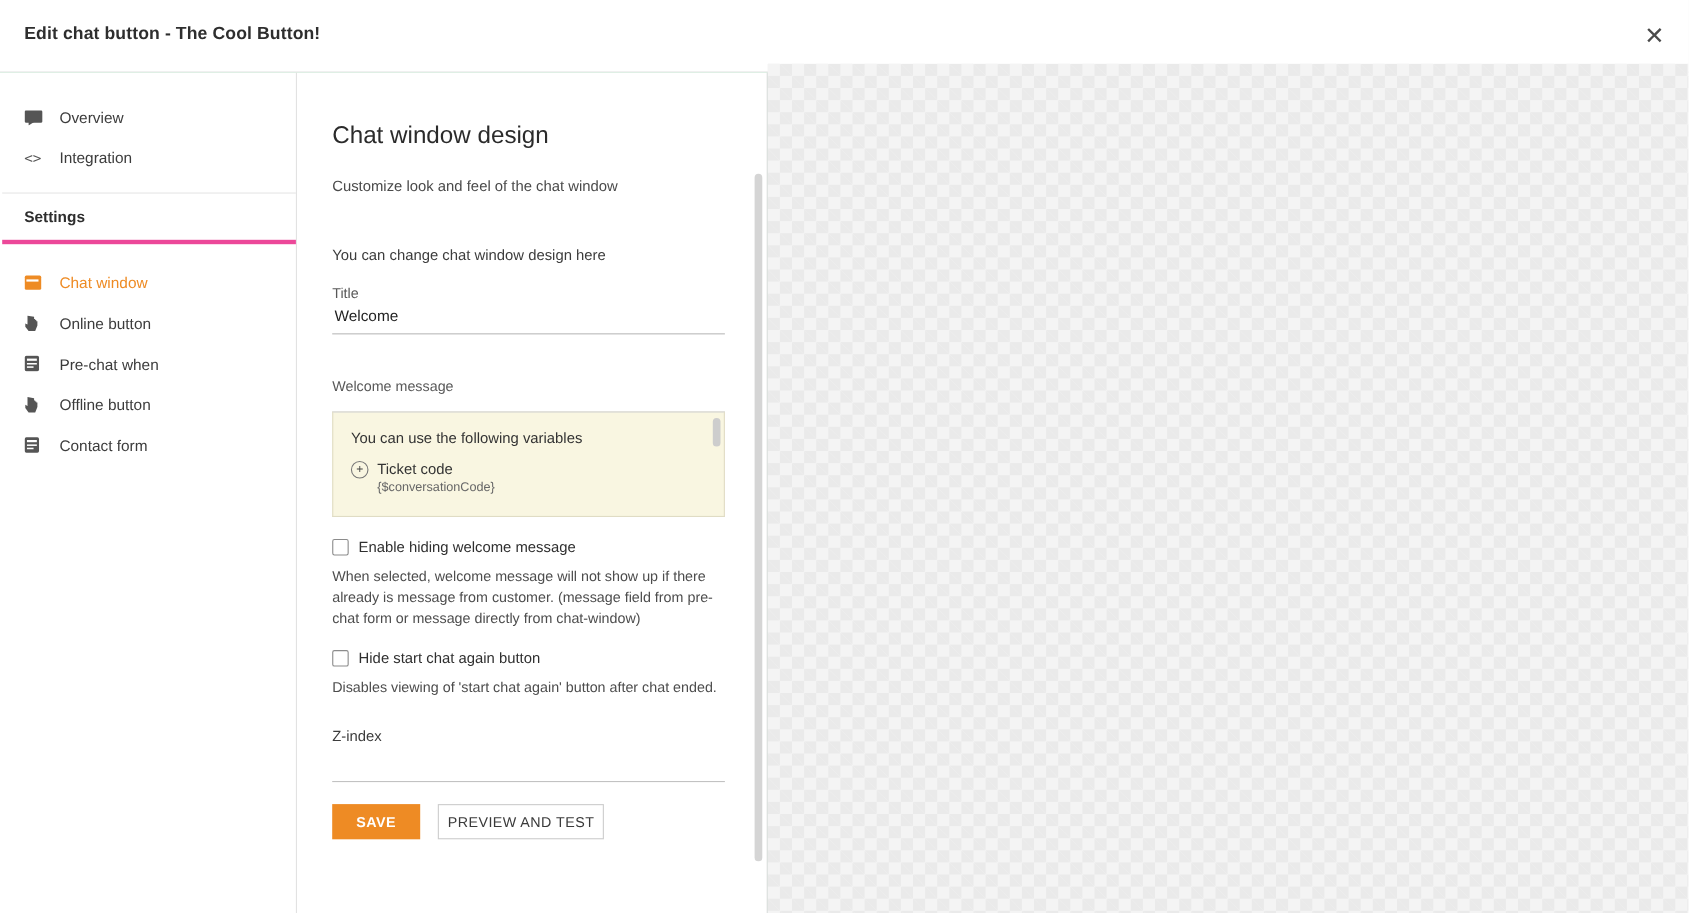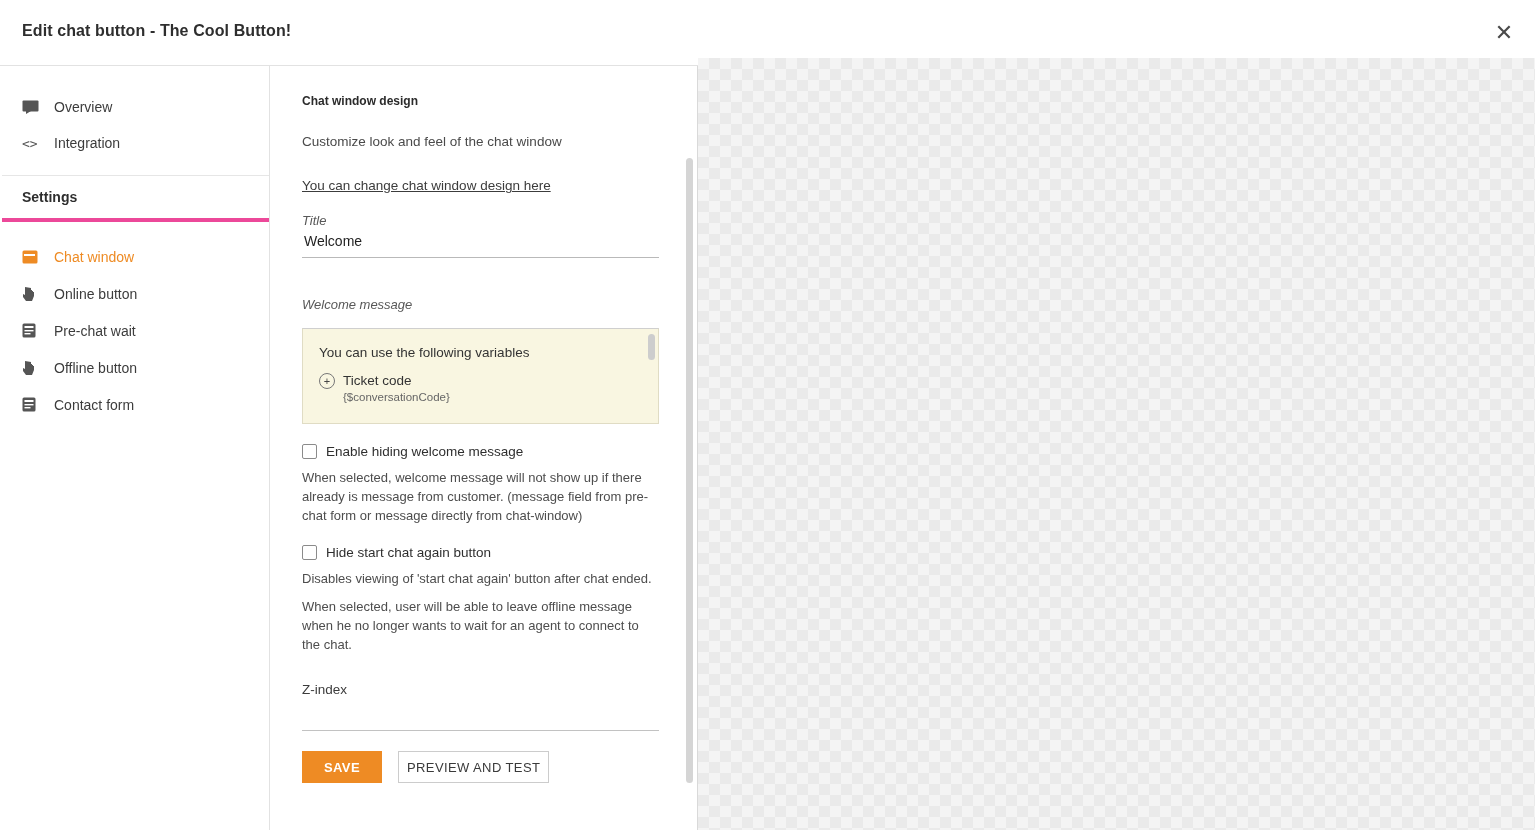--- a/index.html
+++ b/index.html
@@ -68,30 +68,30 @@
   .nav-list .nav-item { height: 37px; }
   
   .form-panel {
     position: absolute; left: 270px; top: 66px; width: 428px; height: 764px;
     background: #ffffff;
     border-right: 1px solid #d9d9d9;
     overflow: hidden;
   }
   .form-inner { position: relative; padding: 18px 32px 0 32px; }
   .form-title {
-    font-size: 12px; font-weight: bold; color: #2b2b2b; margin: 10px 0 0 0;
+    font-size: 22px; font-weight: normal; color: #2b2b2b; margin: 26px 0 0 0;
   }
   .form-sub {
     font-size: 13.5px; color: #4a4a4a; margin-top: 26px;
   }
   .form-note {
-    font-size: 13.5px; color: #3c3c3c; margin-top: 29px; text-decoration: underline;
+    font-size: 13.5px; color: #3c3c3c; margin-top: 47px;
   }
   .field-label {
-    font-size: 13px; color: #585858; margin-top: 20px; font-style: italic;
+    font-size: 13px; color: #585858; margin-top: 20px;
   }
   .text-input {
     width: 357px; height: 30px;
     border: none; border-bottom: 1px solid #b9b9b9;
     font-size: 14px; color: #1f1f1f;
     background: transparent;
     padding: 0 2px 4px 2px;
     outline: none;
     display: block;
   }
@@ -233,21 +233,21 @@
       </div>
       <div class="nav-item">
         <span class="ico">
           <svg width="14" height="15" viewBox="0 0 14 15">
               <rect x="0.5" y="0.5" width="13" height="14" rx="1.5" fill="#555"></rect>
               <rect x="2.5" y="3" width="9" height="2" fill="#fff"></rect>
               <rect x="2.5" y="7" width="9" height="1.4" fill="#fff"></rect>
               <rect x="2.5" y="10" width="6" height="1.4" fill="#fff"></rect>
             </svg>
         </span>
-        <span class="lbl">Pre-chat wait</span>
+        <span class="lbl">Pre-chat when</span>
       </div>
       <div class="nav-item">
         <span class="ico">
           <svg width="14" height="16" viewBox="0 0 14 16">
               <path d="M3 1 v8 l-2-1 0 3 3 4 6 0 2-5 0-4 -1 0 0-1 -1 0 0-1 -1 0 0-2 z" fill="#555"></path>
             </svg>
         </span>
         <span class="lbl">Offline button</span>
       </div>
       <div class="nav-item">
@@ -291,21 +291,20 @@
         <span class="chk-label">Enable hiding welcome message</span>
       </div>
       <div class="help-text">When selected, welcome message will not show up if there already is message from customer. (message field from pre-chat form or message directly from chat-window)</div>
 
       <div class="chk-row">
         <span class="chk"></span>
         <span class="chk-label">Hide start chat again button</span>
       </div>
       <div class="help-text">Disables viewing of 'start chat again' button after chat ended.</div>
 
-      <div class="help-text">When selected, user will be able to leave offline message when he no longer wants to wait for an agent to connect to the chat.</div>
 
       <div class="zindex-label">Z-index</div>
       <input class="zindex-input" value="" style="">
 
       <div class="btn-row">
         <button class="btn-save">SAVE</button>
         <button class="btn-preview">PREVIEW AND TEST</button>
       </div>
     </div>
     <div class="panel-scrollbar"></div>

